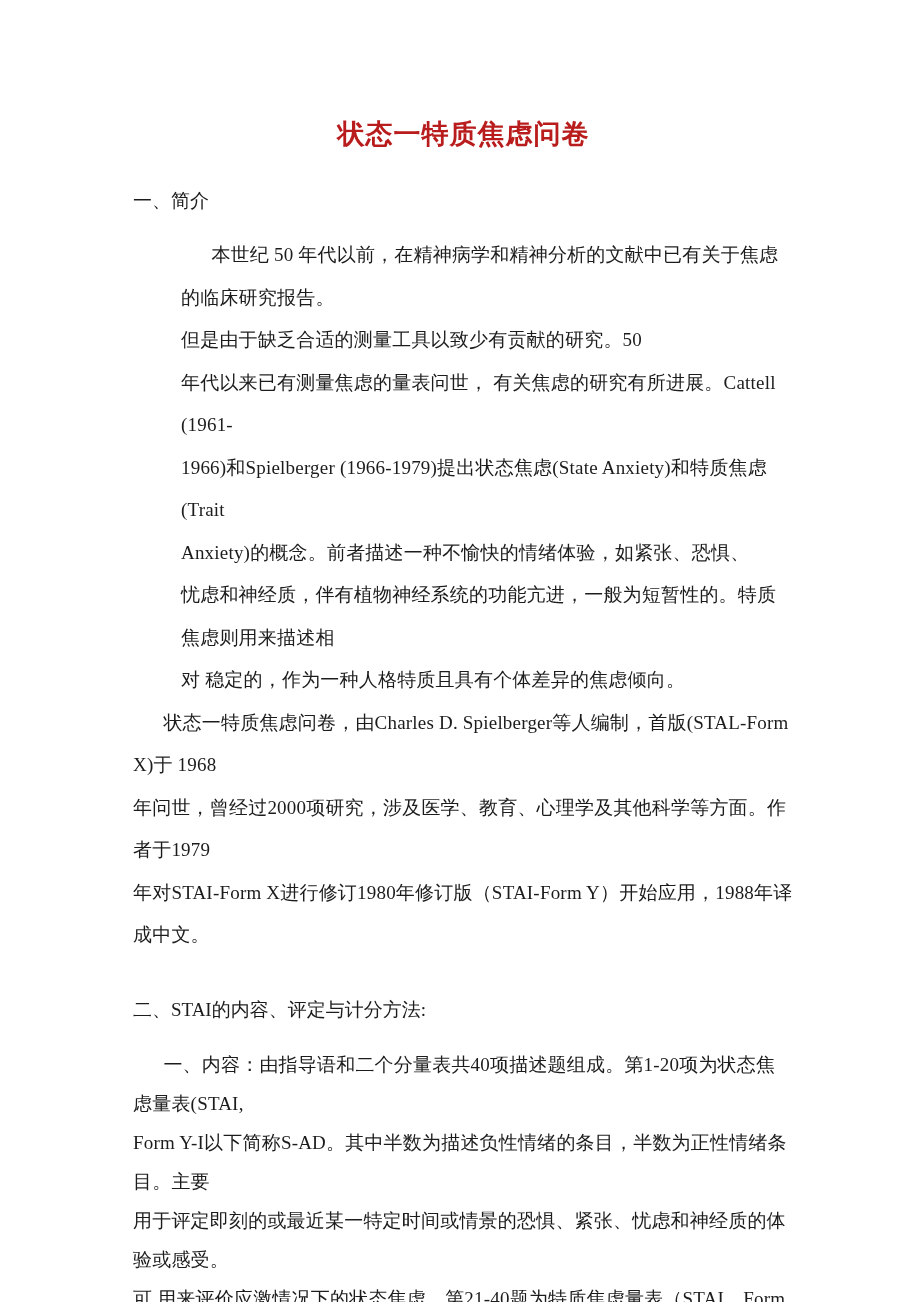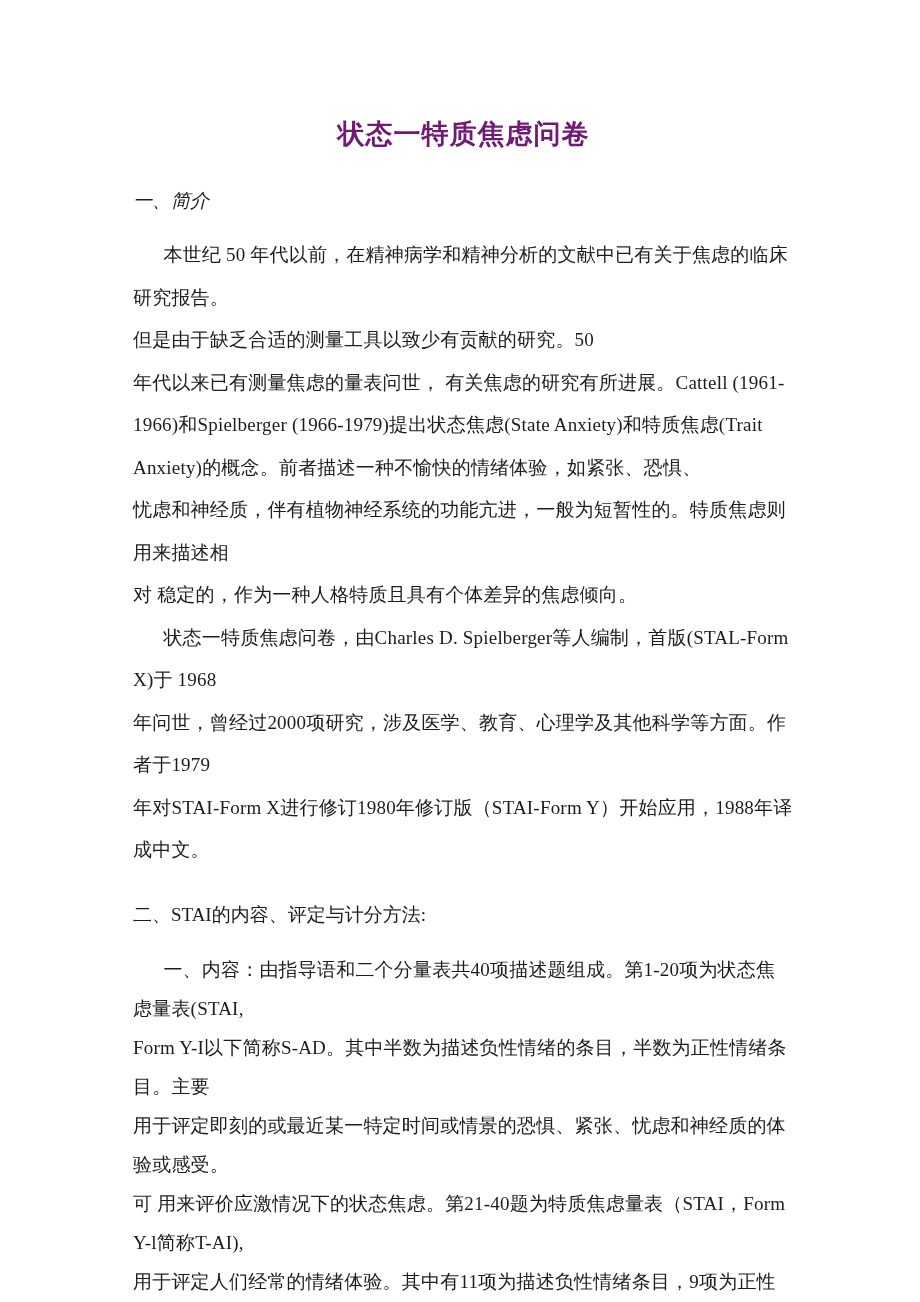--- a/index.html
+++ b/index.html
@@ -37,47 +37,47 @@
     text-align: center;
   }
   .sec-heading {
     margin: 0;
     font-size: 19px;
     line-height: 26px;
     font-weight: normal;
   }
   .sec-heading.first {
     margin-top: 36px;
-    font-style: italic;
   }
   .sec-heading.second {
-    margin-top: 30px;
+    margin-top: 40px;
   }
   .para {
     margin: 0;
     font-size: 19px;
     line-height: 42.5px;
     white-space: pre-line;      
     text-indent: 1.6em;         
     letter-spacing: 0.2px;
   }
   .para.lead {
     margin-top: 20px;
+    margin-left: 48px;
   }
   .para.tight {
     line-height: 39px;
     margin-top: 22px;
   }
 </style>
 </head>
 <body>
 
 <div class="page">
 
-  <h1 class="doc-title" style="color: #701a75;">状态一特质焦虑问卷</h1>
+  <h1 class="doc-title" style="color: #b91c1c;">状态一特质焦虑问卷</h1>
 
 
   <section>
     <h2 class="sec-heading first">一、简介</h2>
 
     <p class="para lead">本世纪 50 年代以前，在精神病学和精神分析的文献中已有关于焦虑的临床研究报告。
 但是由于缺乏合适的测量工具以致少有贡献的研究。50
 年代以来已有测量焦虑的量表问世， 有关焦虑的研究有所进展。Cattell (1961-
 1966)和Spielberger (1966-1979)提出状态焦虑(State Anxiety)和特质焦虑(Trait
 Anxiety)的概念。前者描述一种不愉快的情绪体验，如紧张、恐惧、

